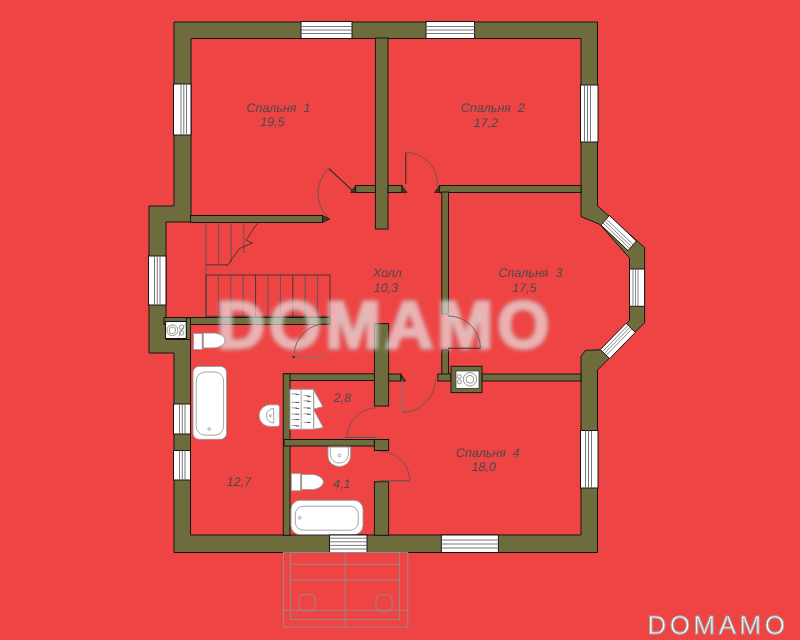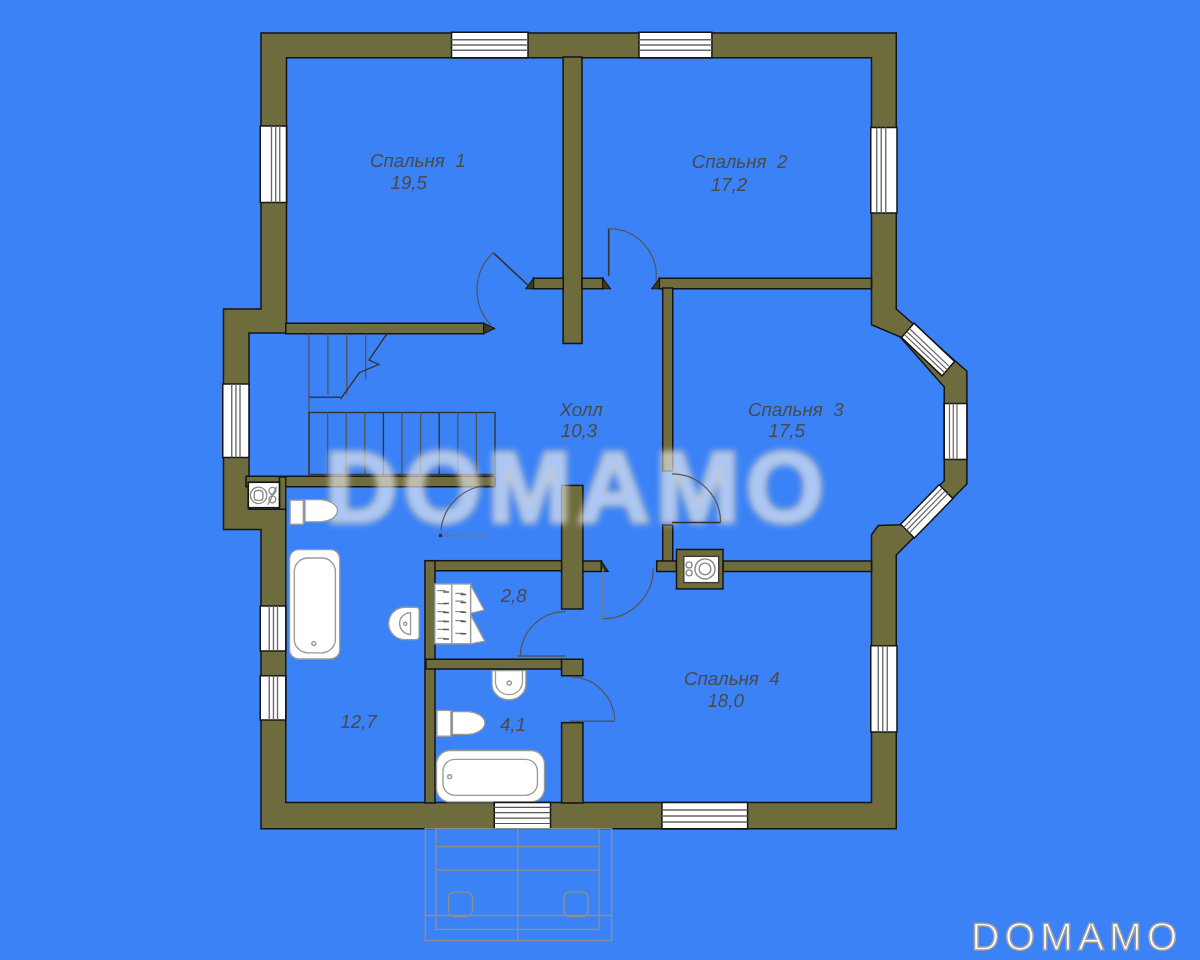--- a/index.html
+++ b/index.html
@@ -1,16 +1,16 @@
 <!DOCTYPE html>
 <html><head>
 <meta charset="utf-8">
 <style>
   html,body{margin:0;padding:0;background:#fff;}
-  .page{position:relative;width:800px;height:640px;overflow:hidden;background:#3b82f6;
+  .page{position:relative;width:800px;height:640px;overflow:hidden;background:#ef4444;
         font-family:"Liberation Sans", sans-serif;}
   svg{position:absolute;left:0;top:0;}
   text.lbl{font-family:"Liberation Sans", sans-serif;font-style:italic;fill:#4a4a4a;}
 </style>
 </head>
 <body>
 <div class="page">
 <svg width="800" height="640" viewBox="0 0 800 640" text-rendering="geometricPrecision" shape-rendering="geometricPrecision">
 <defs>
   <filter id="wmblur" x="-20%" y="-20%" width="140%" height="140%">

